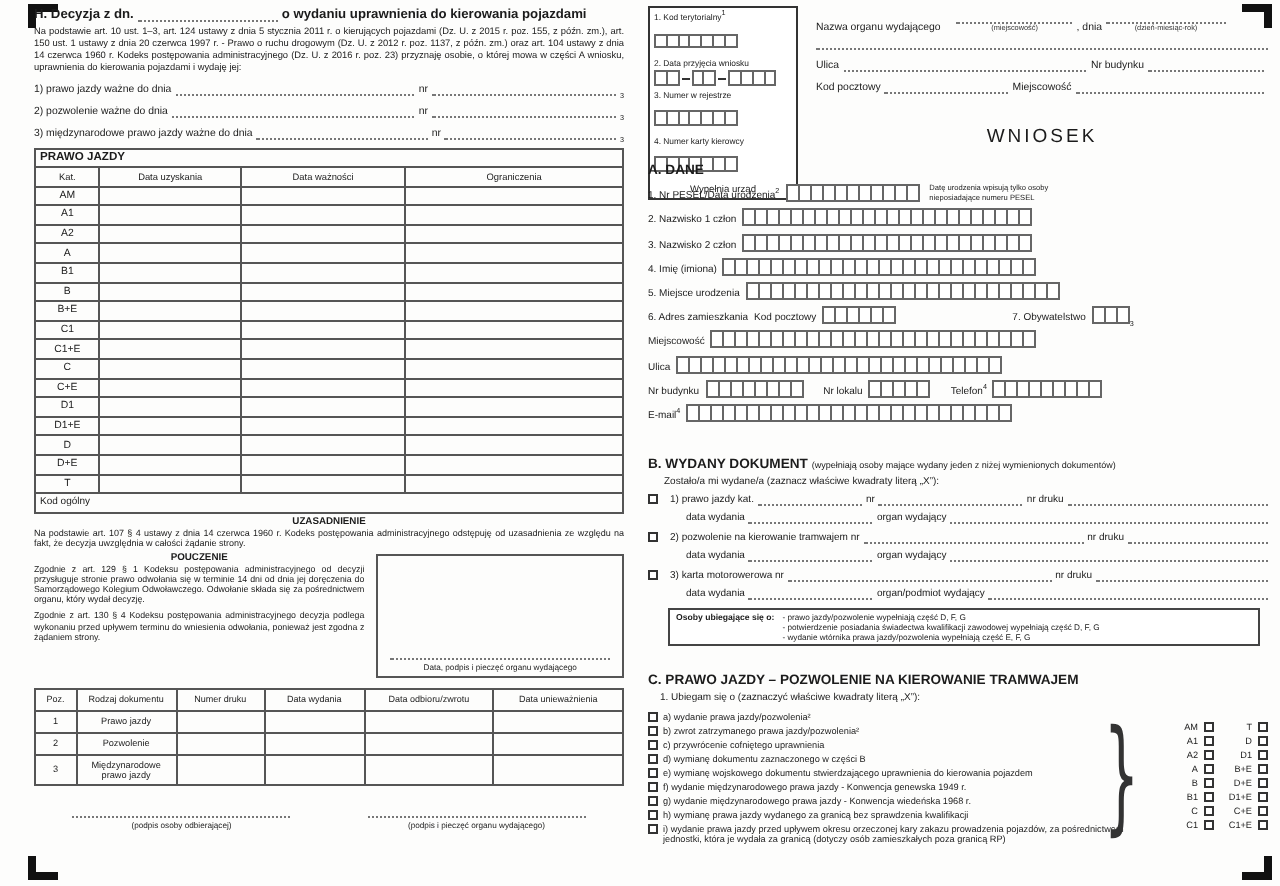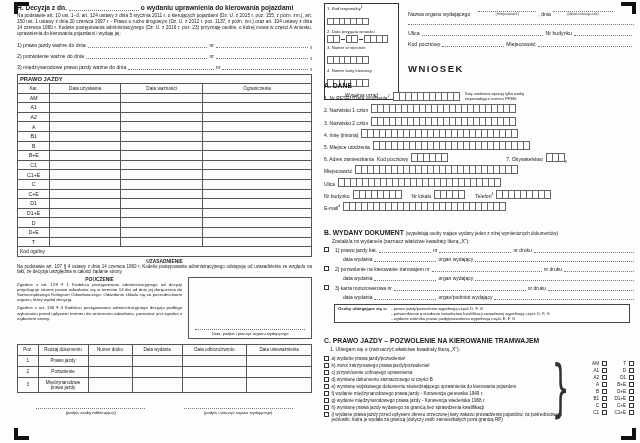--- a/index.html
+++ b/index.html
@@ -52,21 +52,21 @@
   .office .daterow{display:flex;align-items:center}
   .dash{width:4px;border-top:1px solid #333;margin:0 1px}
   .office .ofoot{text-align:center;font-size:4.8px;margin-top:2px}
   .hblock{position:absolute;left:86px;top:3px;width:226px;font-size:5.2px}
   .hrow{display:flex;align-items:flex-end;white-space:nowrap}
   .dcol{display:flex;flex-direction:column;flex:1;margin:0 2px}
   .dcol .dl{border-bottom:1px dotted #777;height:6px}
   .dcol .cap{font-size:3.7px;text-align:center;color:#333;line-height:4.5px}
   .hr2{margin-top:2px;border-bottom:1px dotted #777;height:6px}
   .hr34{display:flex;align-items:flex-end;margin-top:5px;white-space:nowrap}
-  .wniosek{position:absolute;left:86px;top:60px;width:226px;text-align:left;font-size:9.5px;font-weight:bold;letter-spacing:1.5px}
+  .wniosek{position:absolute;left:86px;top:60px;width:226px;text-align:center;font-size:9.5px;font-weight:normal;letter-spacing:1.5px}
   .secA{position:absolute;left:2px;top:79px;width:312px}
   .sectitle{font-size:6.8px;font-weight:bold}
   .sectitle .sub{font-size:4.5px;font-weight:normal}
   .arow{display:flex;align-items:flex-end;margin-top:3.2px;white-space:nowrap}
   .flabel{font-size:5px;margin-right:3px}
   .pnote{font-size:3.8px;line-height:4.4px;margin-left:5px;white-space:normal;width:70px;color:#222;align-self:center}
   .gap{width:10px}
   .secB{position:absolute;left:2px;top:226px;width:312px}
   .bintro{font-size:5px;margin:2px 0 3px 8px}
   .bitem{display:flex;align-items:flex-end;font-size:5px;margin-top:3px;white-space:nowrap}

